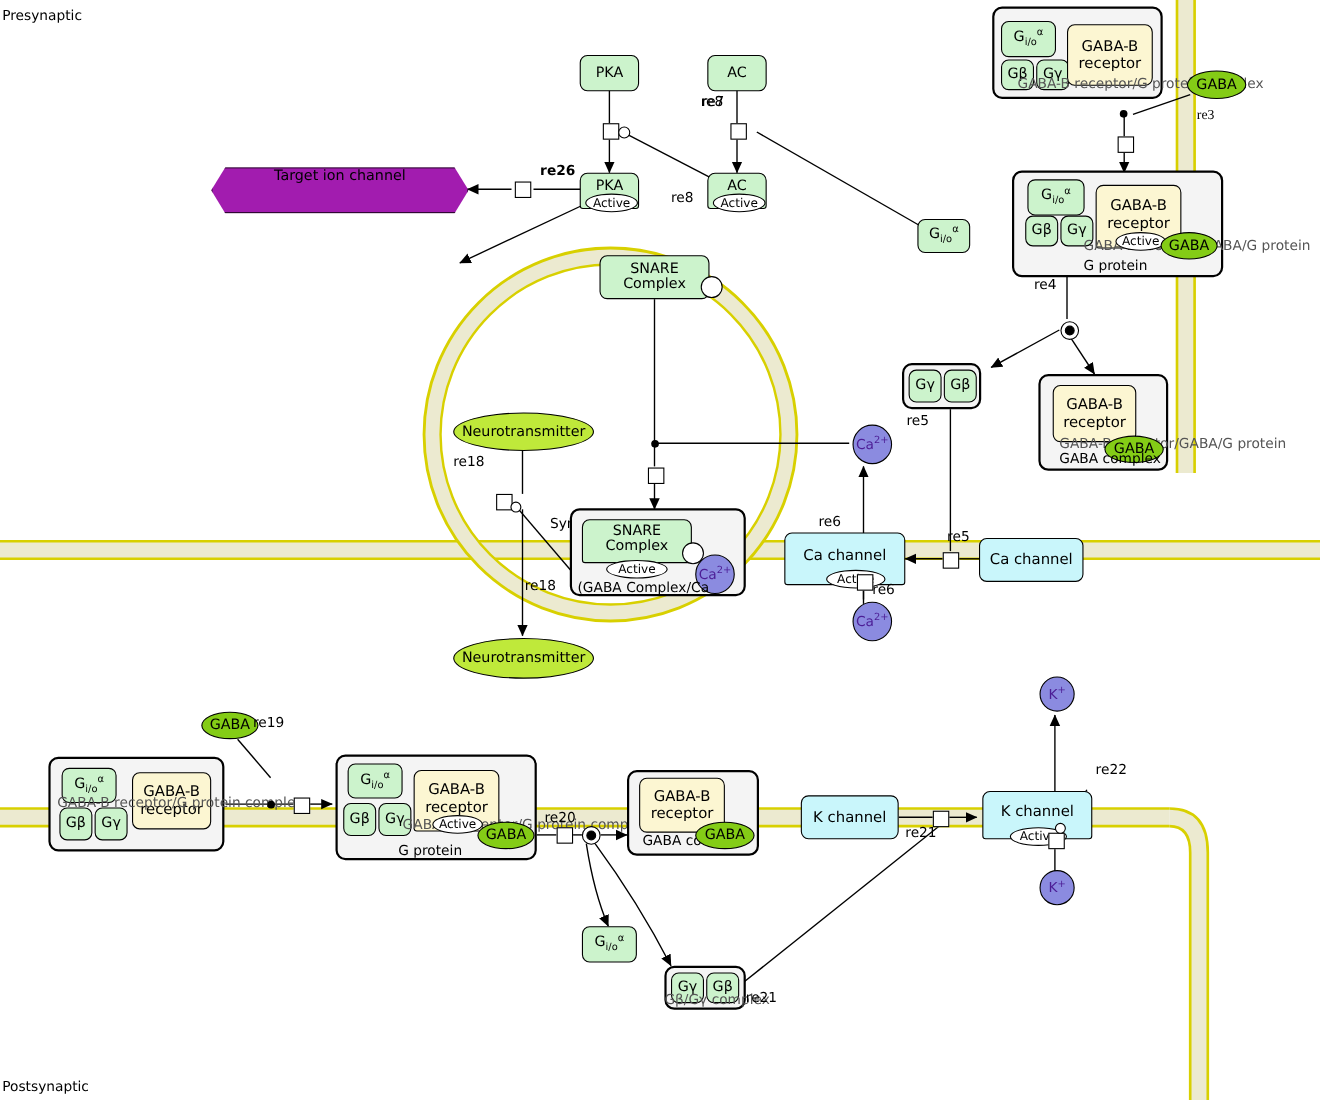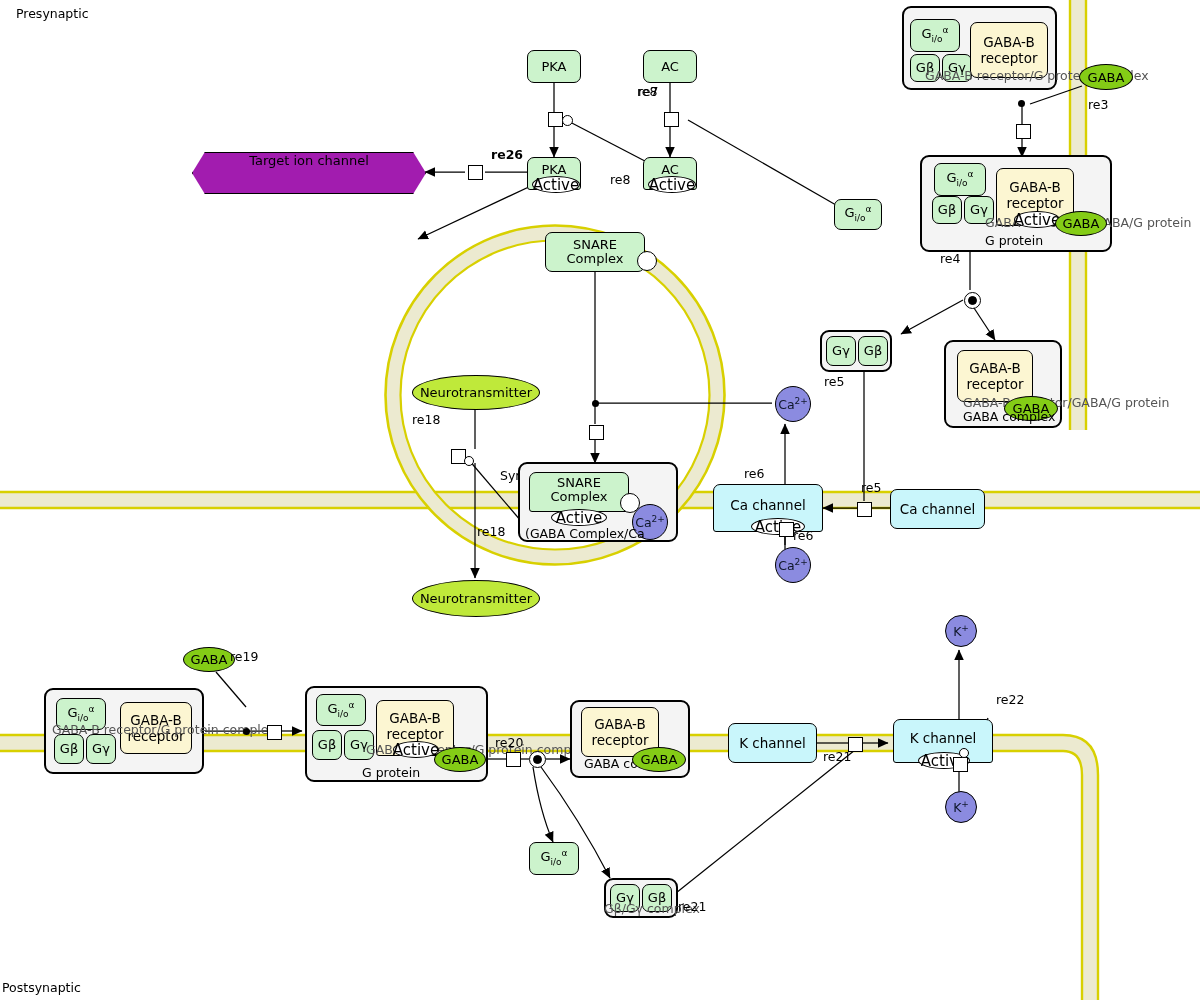--- a/index.html
+++ b/index.html
@@ -20,28 +20,28 @@
          font-size:13.5px;color:#000;line-height:1.22;}
   .channel{background:#c9f6fb;border:1.4px solid #000;border-radius:7px;
          display:flex;align-items:center;justify-content:center;text-align:center;
          font-size:13.5px;color:#000;}
   .ellipse-node{border:1.4px solid #000;border-radius:50%;
          display:flex;align-items:center;justify-content:center;text-align:center;
          background:#c5ec36;font-size:13px;}
   .gaba{background:#84cc16;}
   .ntr{background:#bfe93a;}
   .ion{background:#8b8be0;border:1.4px solid #000;border-radius:50%;
-       display:flex;align-items:center;justify-content:center;font-size:12.5px;color:#0f172a;}
+       display:flex;align-items:center;justify-content:center;font-size:12.5px;color:#4c1d95;}
   .complex{background:#f4f4f4;border:2.4px solid #000;border-radius:9px;}
   .complex-lbl{position:absolute;font-size:12.5px;color:#000;white-space:nowrap;}
   .phenotype{position:absolute;background:#a21caf;border:1.5px solid #000;
        display:flex;align-items:flex-start;justify-content:center;font-size:13px;
        clip-path:polygon(5.5% 0,94.5% 0,100% 50%,94.5% 100%,5.5% 100%,0 50%);}
   .usv{position:absolute;border:1.4px solid #000;border-radius:11px;background:#ffffff;
-       display:flex;align-items:center;justify-content:center;font-size:15px;
+       display:flex;align-items:center;justify-content:center;font-size:11px;
        color:#000;height:15px;white-space:nowrap;}
   .usv-e{border-radius:50%/50%;}
   .reaction{position:absolute;background:#fff;border:1.5px solid #000;width:13px;height:13px;}
   .label{position:absolute;font-size:12.5px;color:#000;white-space:nowrap;}
   .corner{position:absolute;font-size:12.5px;color:#000;}
   .sub{font-size:9px;vertical-align:sub;}
   .sup{font-size:9px;vertical-align:super;}
   .clone{position:absolute;background:#fff;border:1.4px solid #000;border-radius:50%;
          width:18px;height:18px;}
   .ctrl-circ{position:absolute;border:1.5px solid #000;border-radius:50%;background:#fff;}
@@ -152,21 +152,21 @@
 
       <line x1="676" y1="893" x2="855" y2="750"></line>
 
       <line x1="959" y1="768" x2="959" y2="650" marker-end="url(#arr)"></line>
       <line x1="959" y1="792" x2="959" y2="768"></line>
 
       <line x1="988" y1="718" x2="966" y2="760"></line>
     </g>
   </svg>
 
-  <div class="corner" style="left:16px;top:6px;">Presynaptic</div>
+  <div class="corner" style="left:2px;top:6px;">Presynaptic</div>
   <div class="corner" style="left:2px;top:980px;">Postsynaptic</div>
 
   <div class="phenotype" style="left:192px;top:152px;width:232px;height:40px;">
     <span>Target ion channel</span>
   </div>
 
   <div class="node macro" style="left:527px;top:50px;width:54px;height:33px;">
     <span>PKA</span>
   </div>
   <div class="reaction" style="left:548px;top:112px;"></div>
@@ -279,21 +279,21 @@
     <span>Gγ</span>
   </div>
   <div class="node receptor" style="left:970px;top:22px;width:78px;height:56px;">
     <span>GABA-B receptor</span>
   </div>
   <div class="complex-lbl" style="left:925px;top:68px;color:#555;">GABA-B receptor/G protein complex</div>
 
   <div class="node ellipse-node gaba" style="left:1079px;top:64px;width:54px;height:26px;">
     <span>GABA</span>
   </div>
-  <div class="label" style="left:1088px;top:97px;">re3</div>
+  <div class="label" style="left:1088px;top:97px;font-family:Liberation Serif, serif;">re3</div>
   <div class="dot" style="left:1018px;top:100px;"></div>
   <div class="reaction" style="left:1016px;top:124px;"></div>
 
   <div class="node complex" style="left:920px;top:155px;width:192px;height:97px;"></div>
   <div class="node macro" style="left:934px;top:163px;width:52px;height:33px;">
     <span>G<span class="sub">i/o</span><span class="sup">α</span></span>
   </div>
   <div class="node macro" style="left:932px;top:196px;width:30px;height:28px;">
     <span>Gβ</span>
   </div>

